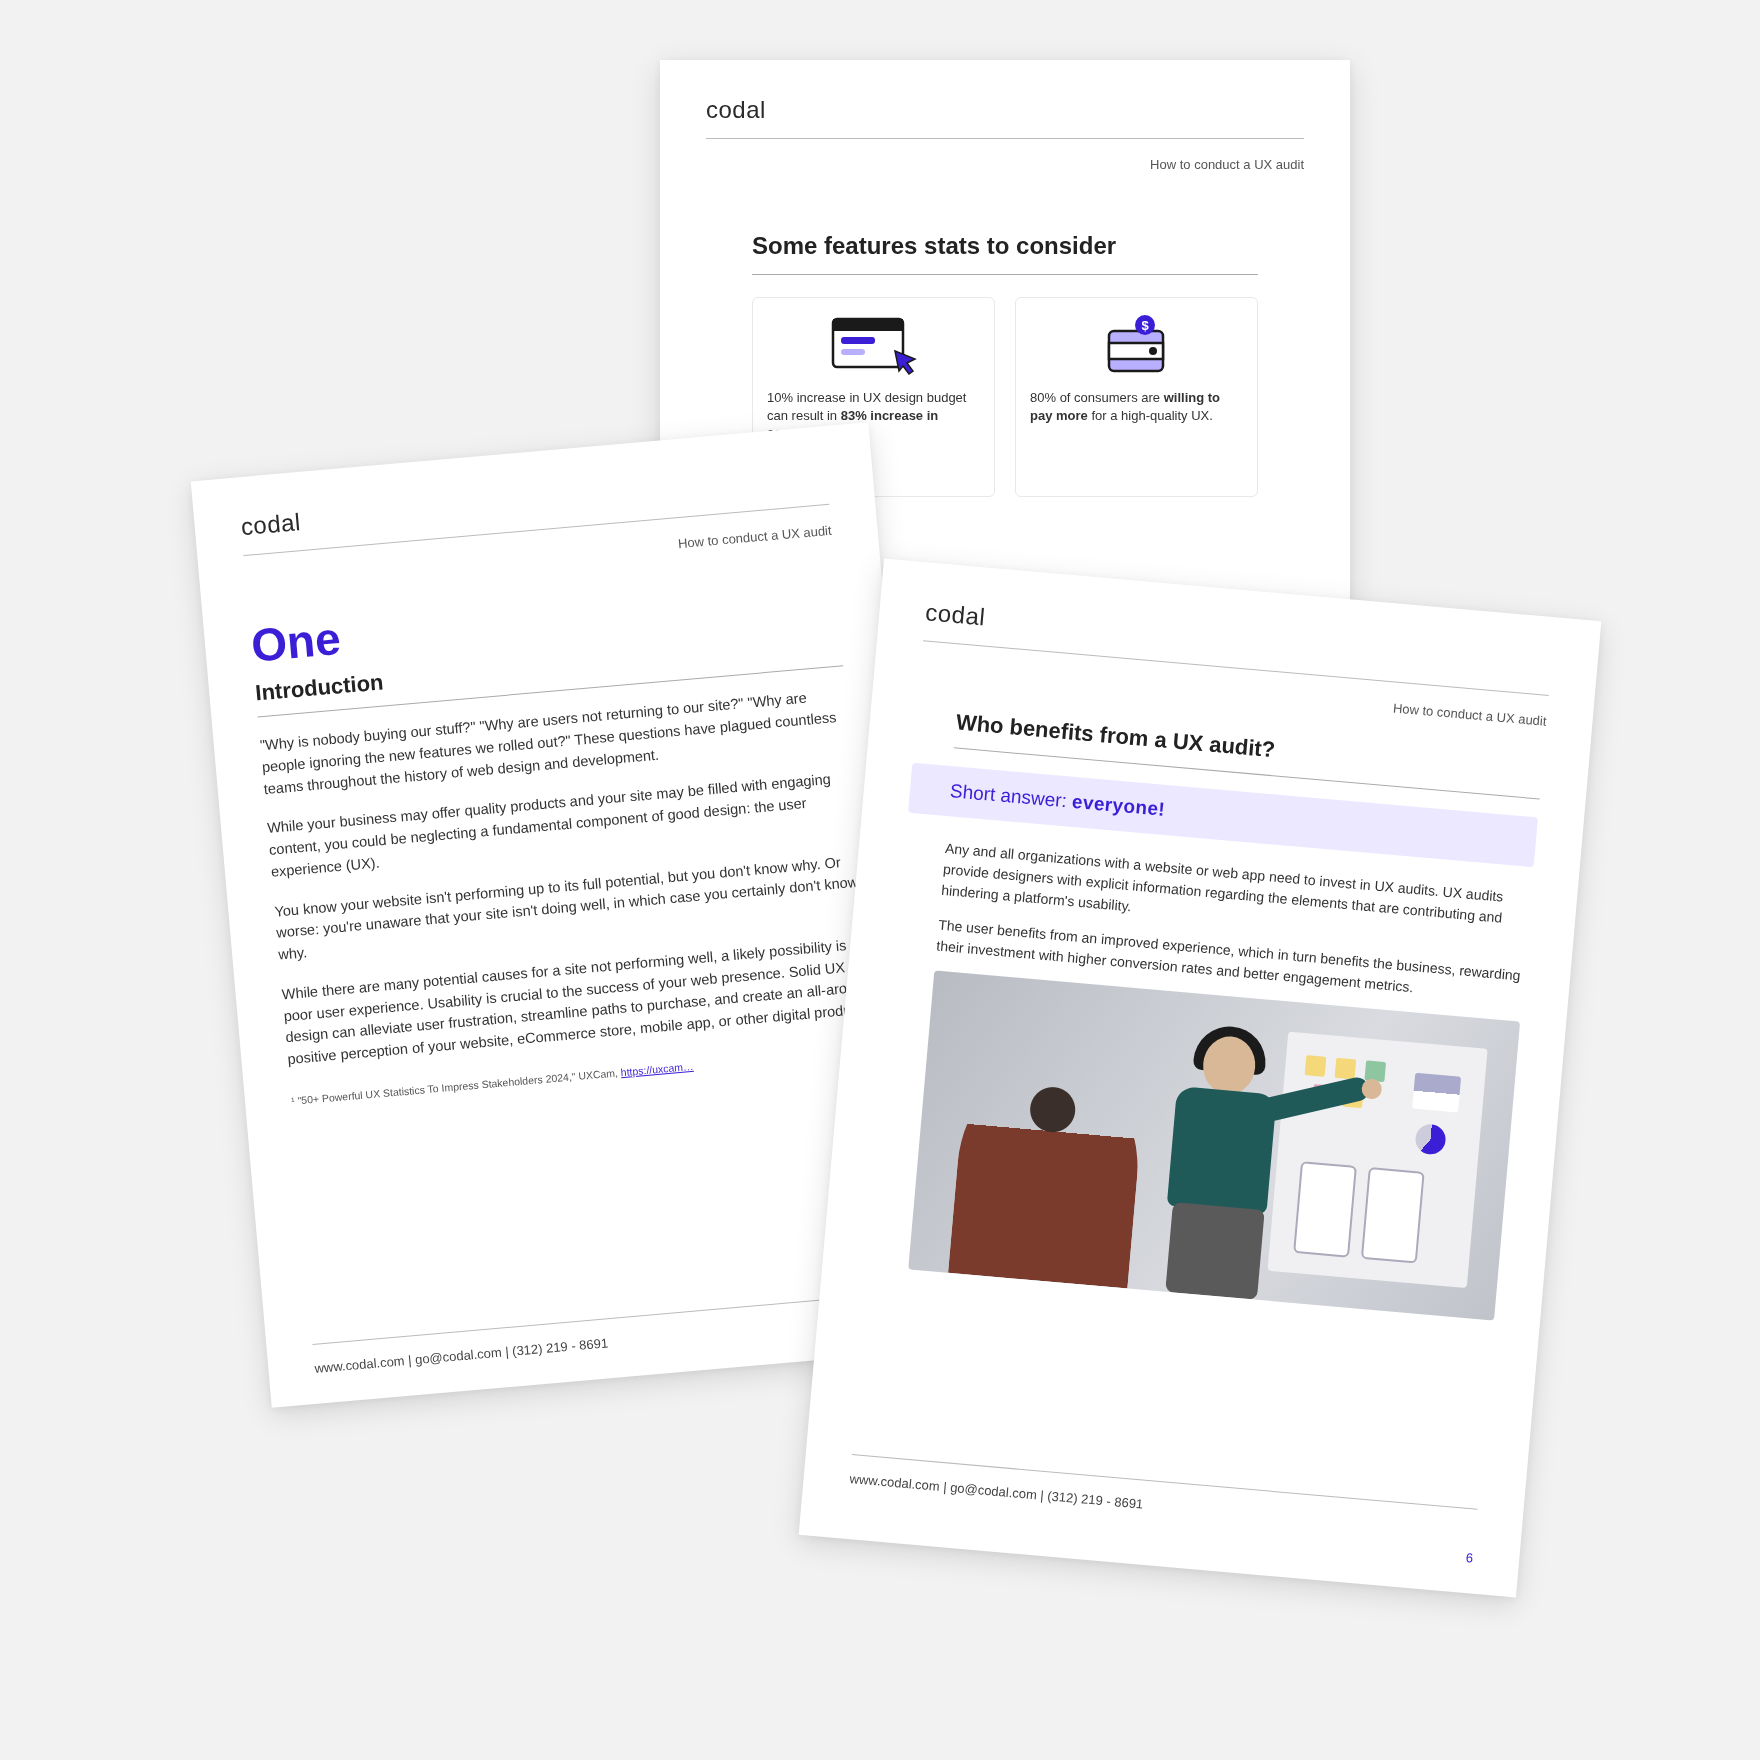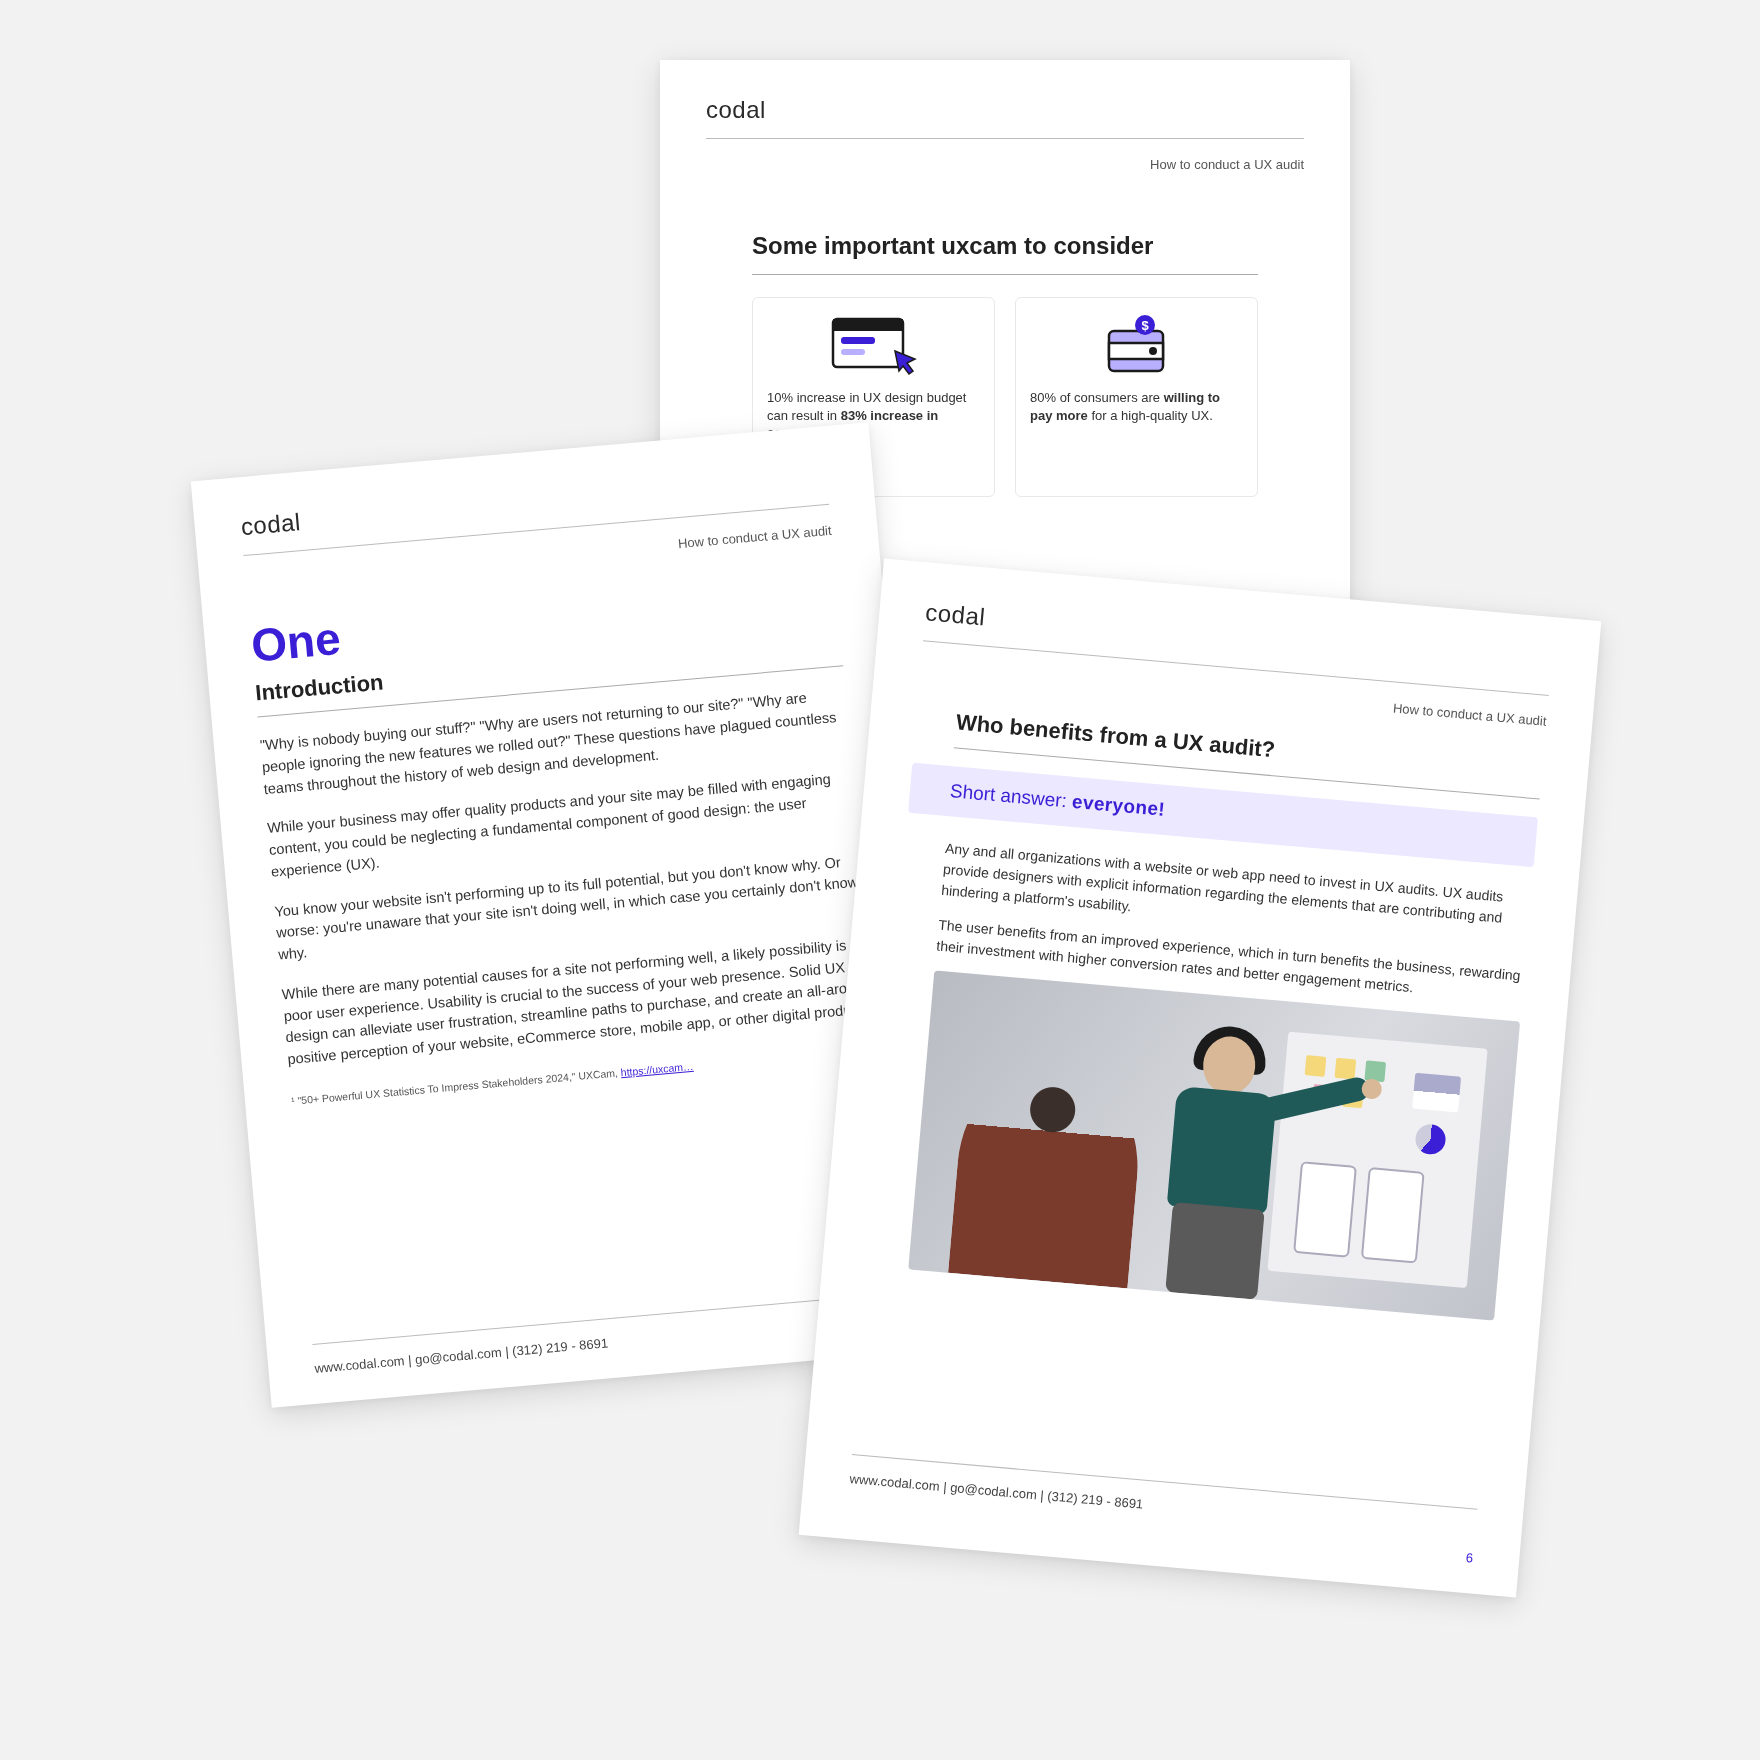--- a/index.html
+++ b/index.html
@@ -227,21 +227,21 @@
 <body>
 
 <div class="canvas">
 
   <div class="page page-back">
     <div class="brand">codal</div>
     <div class="header-rule"></div>
     <div class="doc-title-row">How to conduct  a UX audit</div>
 
     <div class="content">
-      <div class="back-heading">Some important uxcam to consider</div>
+      <div class="back-heading">Some features stats to consider</div>
       <div class="back-heading-rule"></div>
       <div class="cards-row">
 
         <div class="stat-card">
           <div class="stat-icon">
             <svg width="90" height="64" viewBox="0 0 90 64">
               <rect x="4" y="6" width="70" height="48" rx="4" fill="#fff" stroke="#1a1a1a" stroke-width="2.5"></rect>
               <rect x="4" y="6" width="70" height="12" fill="#1a1a1a"></rect>
               <rect x="12" y="24" width="34" height="7" rx="3" fill="#3a1fd6"></rect>
               <rect x="12" y="36" width="24" height="6" rx="3" fill="#b9afff"></rect>

